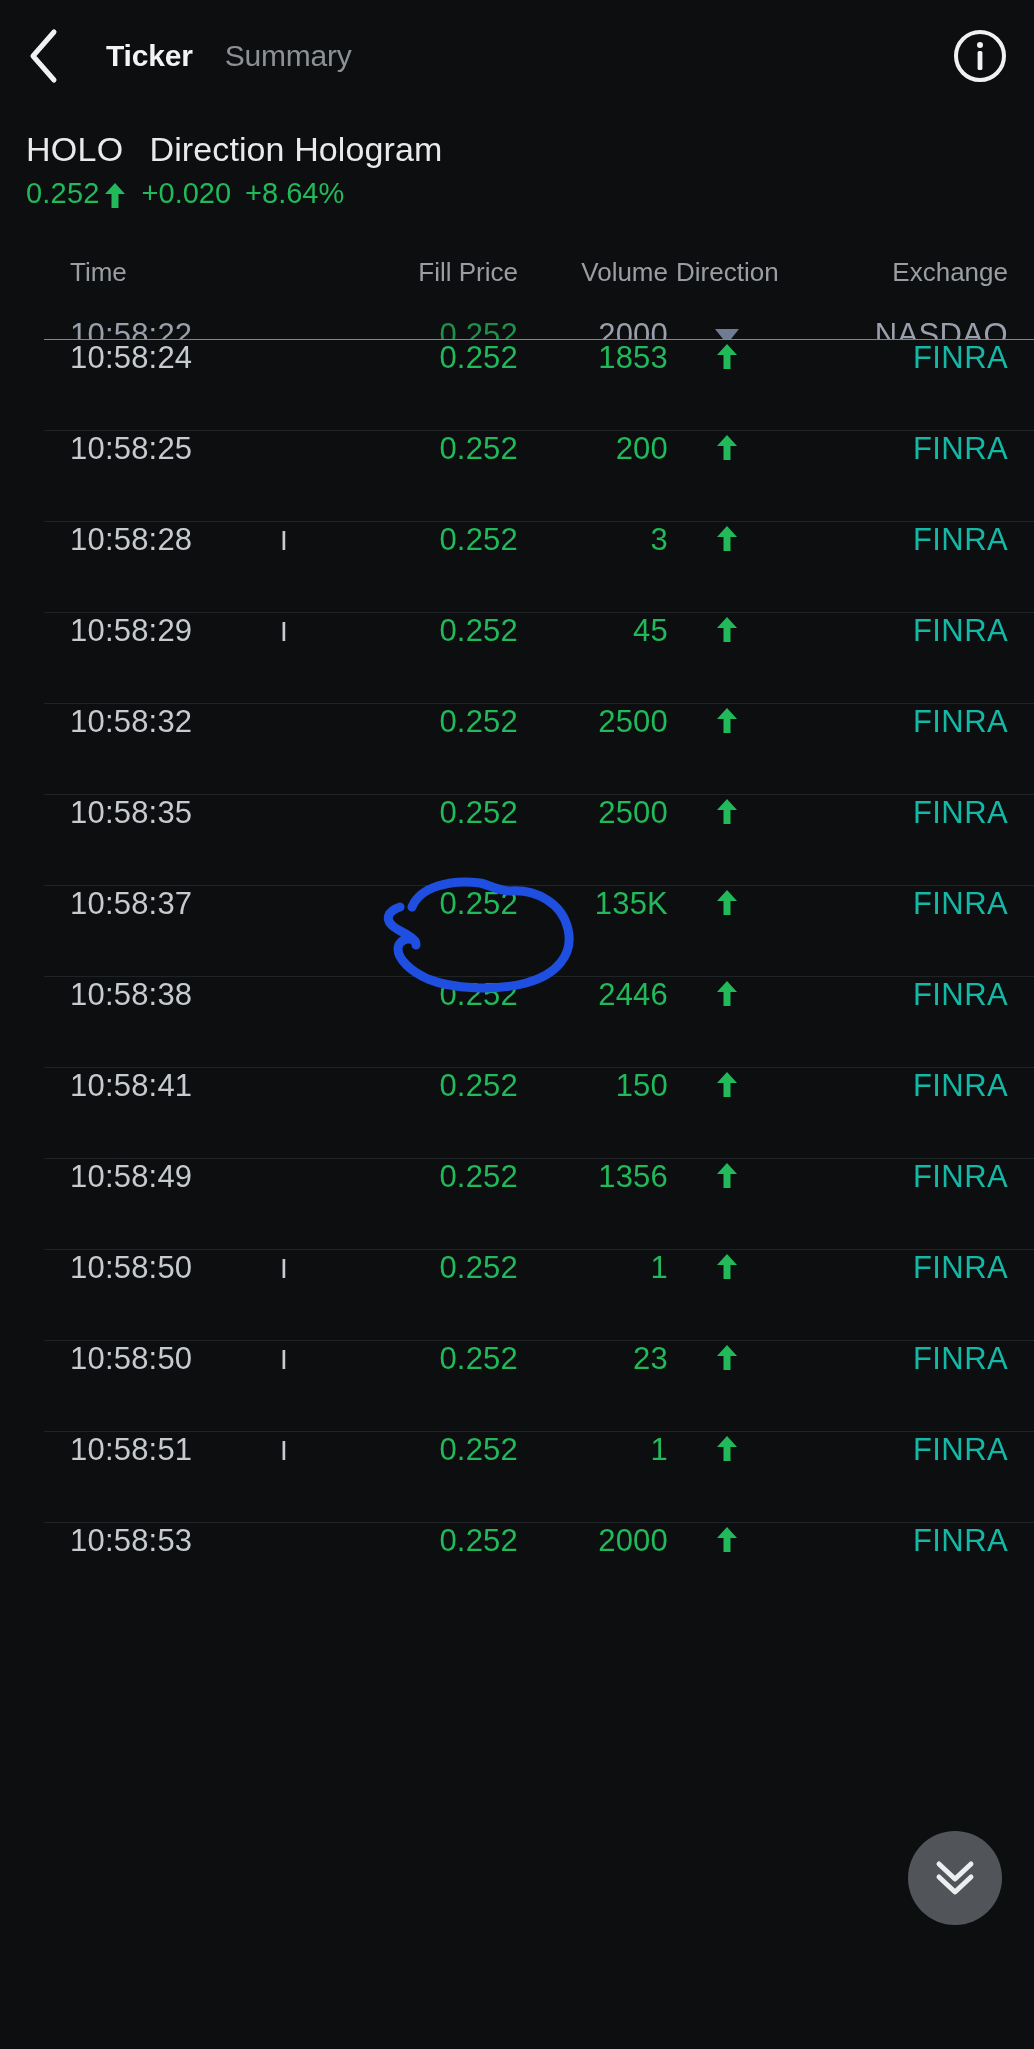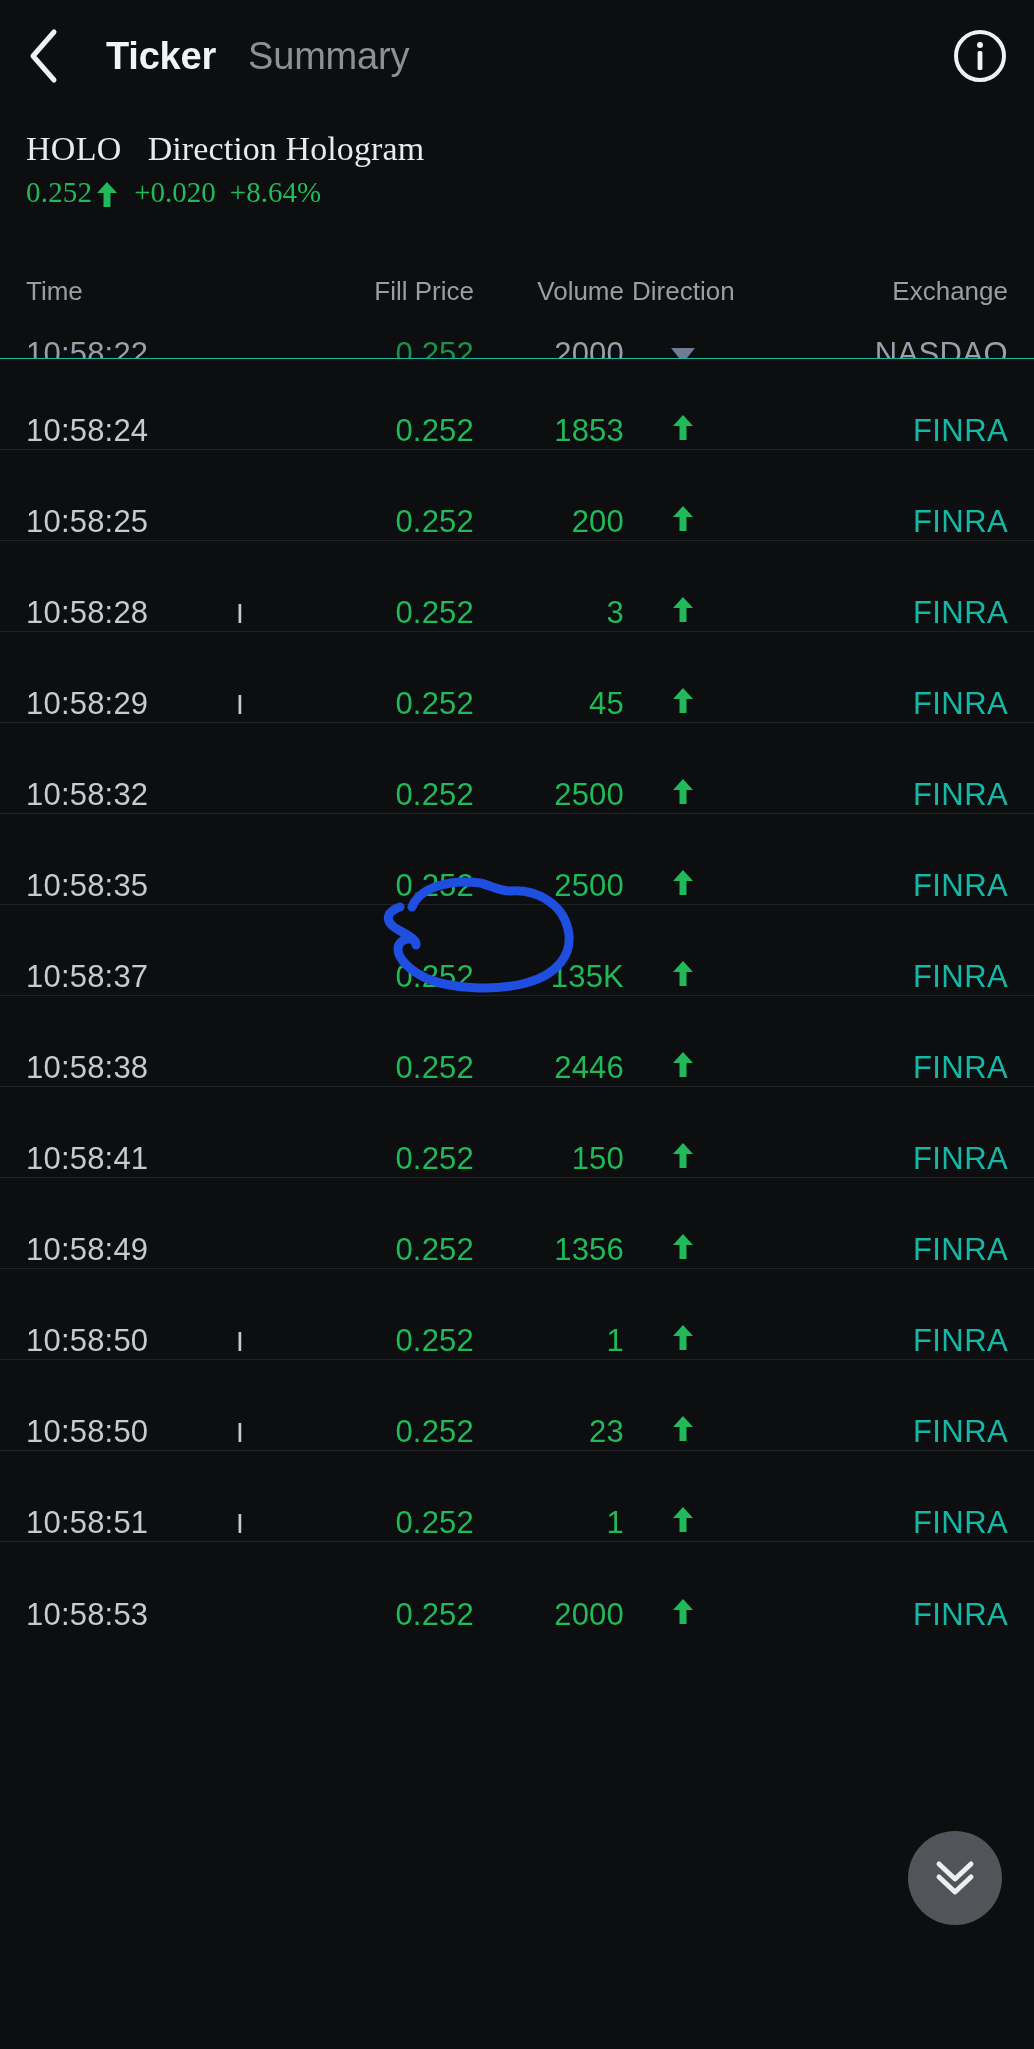--- a/index.html
+++ b/index.html
@@ -35,42 +35,41 @@
     flex: 0 0 auto;
   }
   .back-btn svg { display: block; }
   .nav-tabs {
     display: flex;
     align-items: baseline;
     gap: 32px;
     margin-left: 26px;
   }
   .nav-tab {
-    font-size: 38px;
+    font-size: 30px;
     letter-spacing: -0.2px;
     color: #8d9095;
     white-space: nowrap;
   }
   .nav-tab.active {
     color: #f2f3f5;
     font-weight: bold;
   }
   .info-btn {
     position: absolute;
     right: 26px;
     top: 50%;
     transform: translateY(-50%);
     width: 56px;
     height: 56px;
   }
 
   
   .symbol-block {
     padding: 18px 26px 0 26px;
-    font-family: Liberation Serif, serif;
   }
   .symbol-line {
     display: flex;
     align-items: baseline;
     gap: 26px;
     margin-bottom: 8px;
   }
   .symbol-ticker {
     font-size: 34px;
     color: #e9eaec;
@@ -94,22 +93,23 @@
     align-items: center;
     margin: 0 4px 0 4px;
     position: relative;
     top: 1px;
   }
   .quote-change { color: #21b95a; margin-left: 12px; }
   .quote-pct { color: #21b95a; margin-left: 14px; text-align: right; }
 
   
   .table-wrap {
-    margin-top: 60px;
+    margin-top: 40px;
     position: relative;
+    padding-left: 44px;
   }
   .thead {
     display: flex;
     align-items: center;
     padding: 0 26px 0 26px;
     height: 44px;
     color: #9a9ea3;
     font-size: 26px;
   }
   .c-time   { width: 210px; flex: 0 0 210px; text-align: left; }
@@ -122,21 +122,21 @@
   .thead .c-time { width: 278px; flex: 0 0 278px; }
   .thead .c-price { width: 170px; flex: 0 0 170px; }
   .thead .c-vol  { width: 150px; flex: 0 0 150px; }
   .thead .c-dir  { width: 118px; flex: 0 0 118px; text-align: left; padding-left: 8px;}
 
   .rows {
     position: relative;
   }
   .row {
     display: flex;
-    align-items: flex-end;
+    align-items: flex-start;
     padding: 0 26px;
     height: 91px;
     border-bottom: 1px solid #1f2326;
     font-size: 31px;
   }
   .row:last-child { border-bottom: none; }
   .row.clipped {
     height: 46px;
     align-items: flex-end;
     border-bottom: 1px solid #14b8a6;

